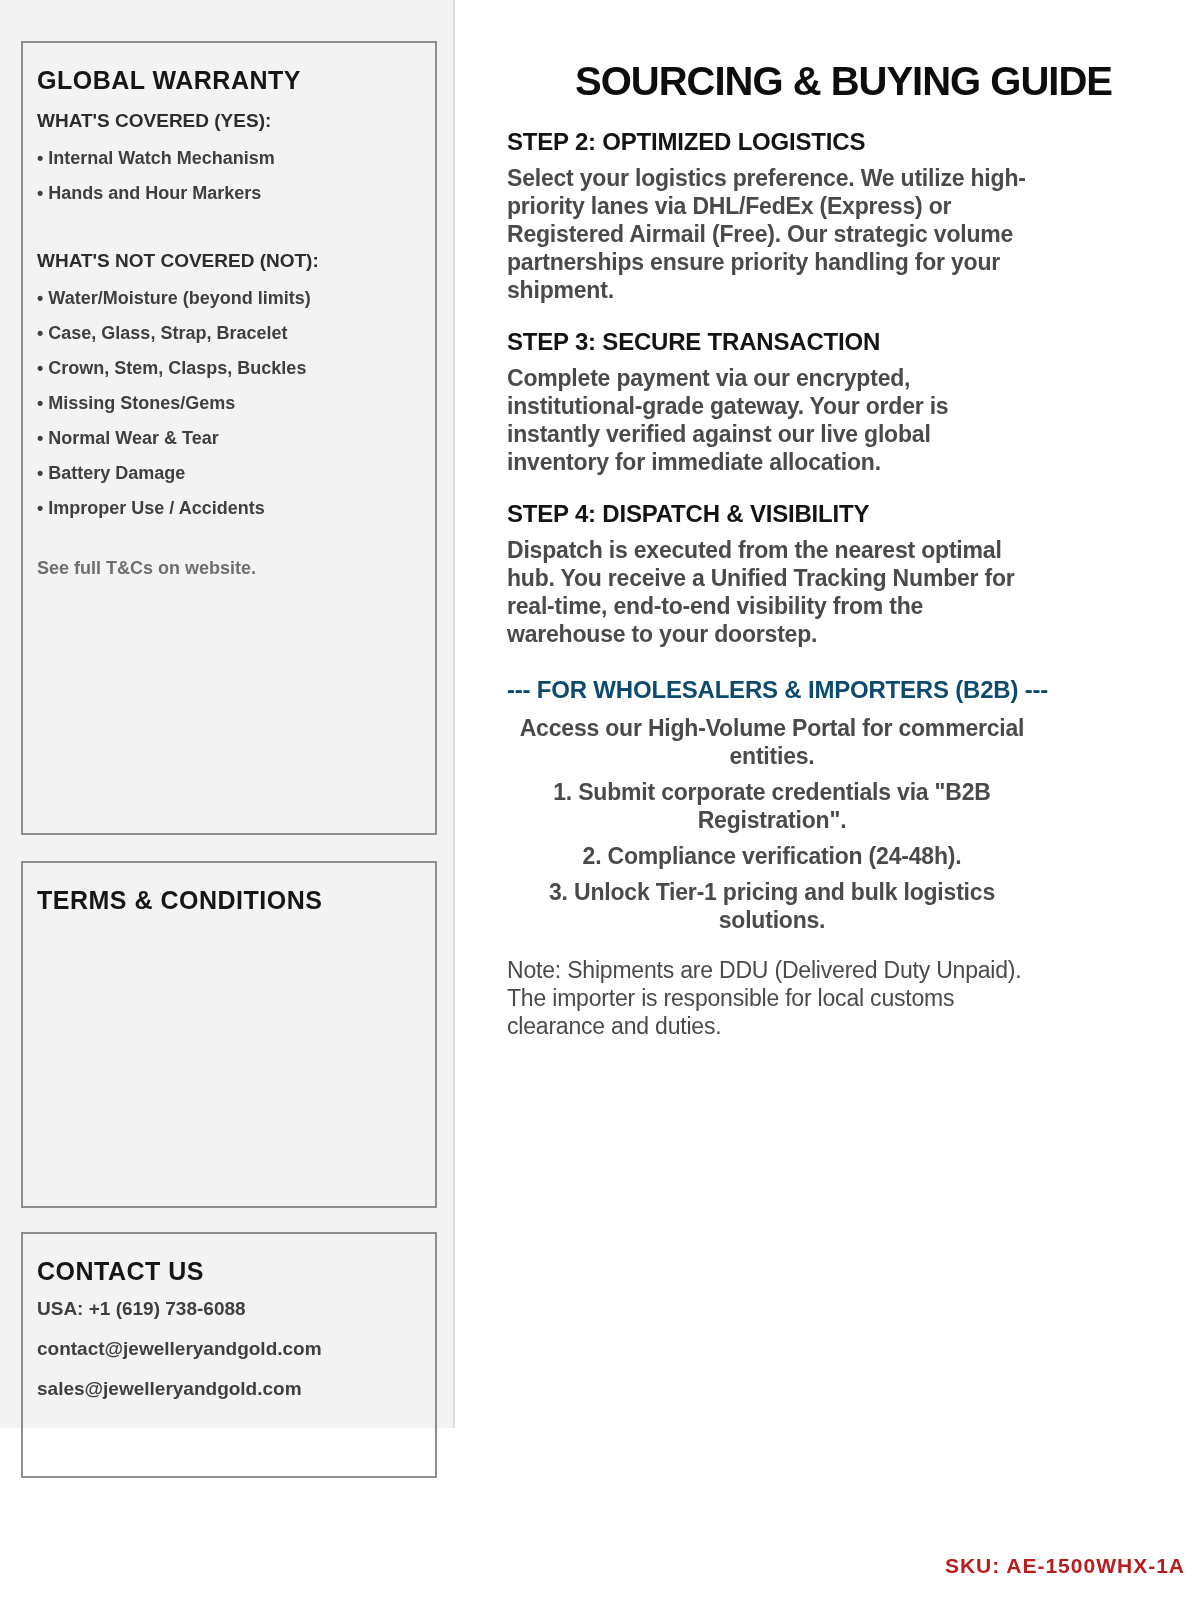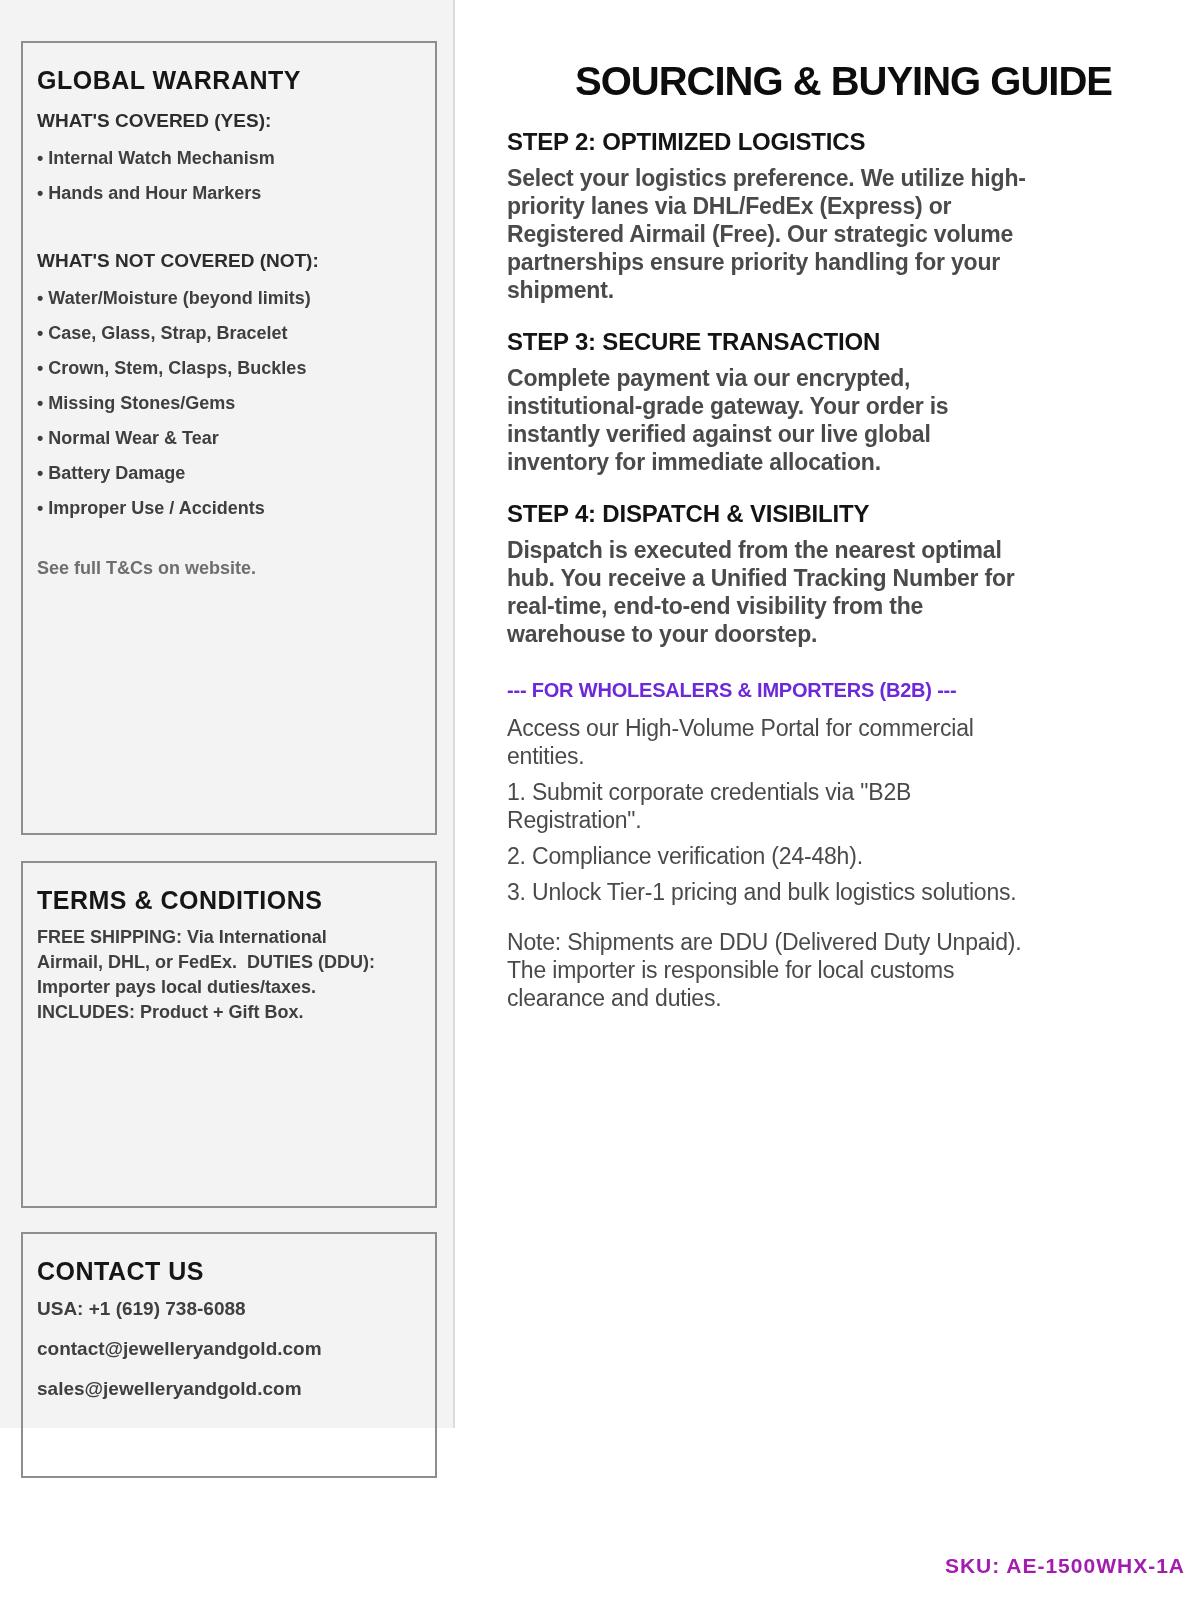--- a/index.html
+++ b/index.html
@@ -75,36 +75,37 @@
     line-height:32px;margin:0;
     letter-spacing:-.2px;
   }
   .first-step{margin-top:32px;}
   .step-body{
     font-size:23px;font-weight:bold;color:#4a4a4a;
     line-height:28px;margin:6px 0 0 0;max-width:530px;
     letter-spacing:-.2px;
   }
   .b2b-heading{
-    font-size:20px;font-weight:bold;color:#6d28d9;
+    font-size:24px;font-weight:bold;color:#0c4a6e;
     line-height:32px;margin:26px 0 0 0;letter-spacing:-.2px;
   }
   .b2b-para{
-    font-size:23px;font-weight:normal;color:#4a4a4a;
+    font-size:23px;font-weight:bold;color:#4a4a4a;
     line-height:28px;margin:8px 0 0 0;max-width:530px;
     letter-spacing:-.2px;
+    text-align:center;
   }
   .note-para{
     font-size:23px;font-weight:normal;color:#4a4a4a;
     line-height:28px;margin:22px 0 0 0;max-width:530px;
     letter-spacing:-.2px;
   }
   .sku{
     position:absolute;right:15px;top:1554px;
-    font-size:21px;font-weight:bold;color:#a21caf;
+    font-size:21px;font-weight:bold;color:#b91c1c;
     letter-spacing:1px;
   }
 </style>
 </head>
 <body>
 
 <div class="page">
 
   <div class="sidebar">
 
@@ -123,21 +124,20 @@
         <li>Missing Stones/Gems</li>
         <li>Normal Wear &amp; Tear</li>
         <li>Battery Damage</li>
         <li>Improper Use / Accidents</li>
       </ul>
       <div class="side-footnote">See full T&amp;Cs on website.</div>
     </div>
 
     <div class="side-box box-terms">
       <h2 class="side-title">TERMS &amp; CONDITIONS</h2>
-      <div class="side-para">FREE SHIPPING: Via International Airmail, DHL, or FedEx.  DUTIES (DDU): Importer pays local duties/taxes.  INCLUDES: Product + Gift Box.</div>
     </div>
 
     <div class="side-box box-contact">
       <h2 class="side-title">CONTACT US</h2>
       <div class="contact-line first">USA: +1 (619) 738-6088</div>
       <div class="contact-line">contact@jewelleryandgold.com</div>
       <div class="contact-line">sales@jewelleryandgold.com</div>
     </div>
 
   </div>

